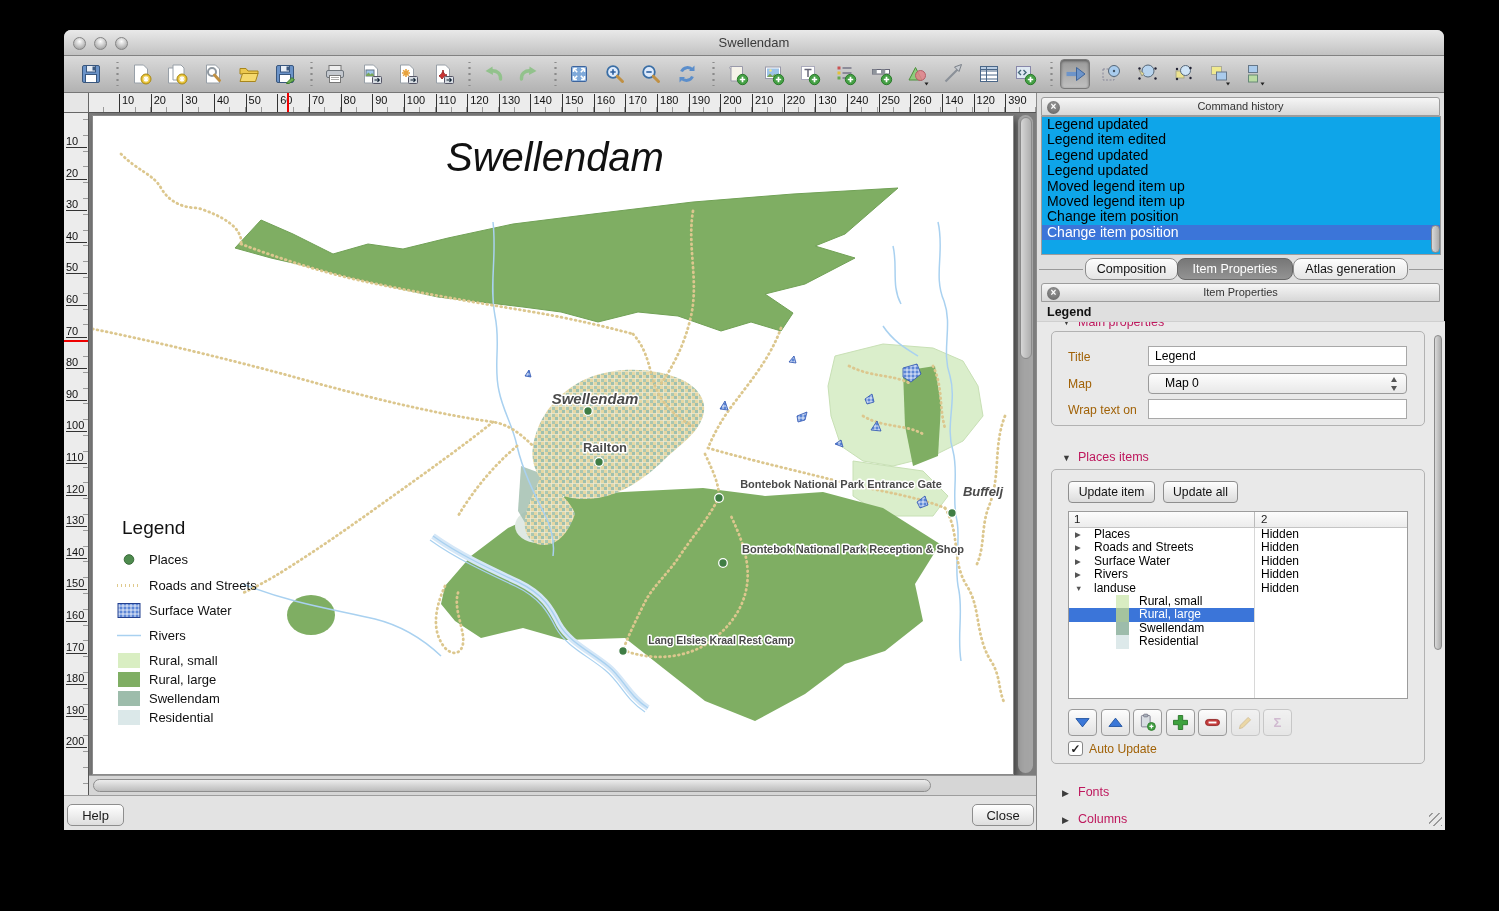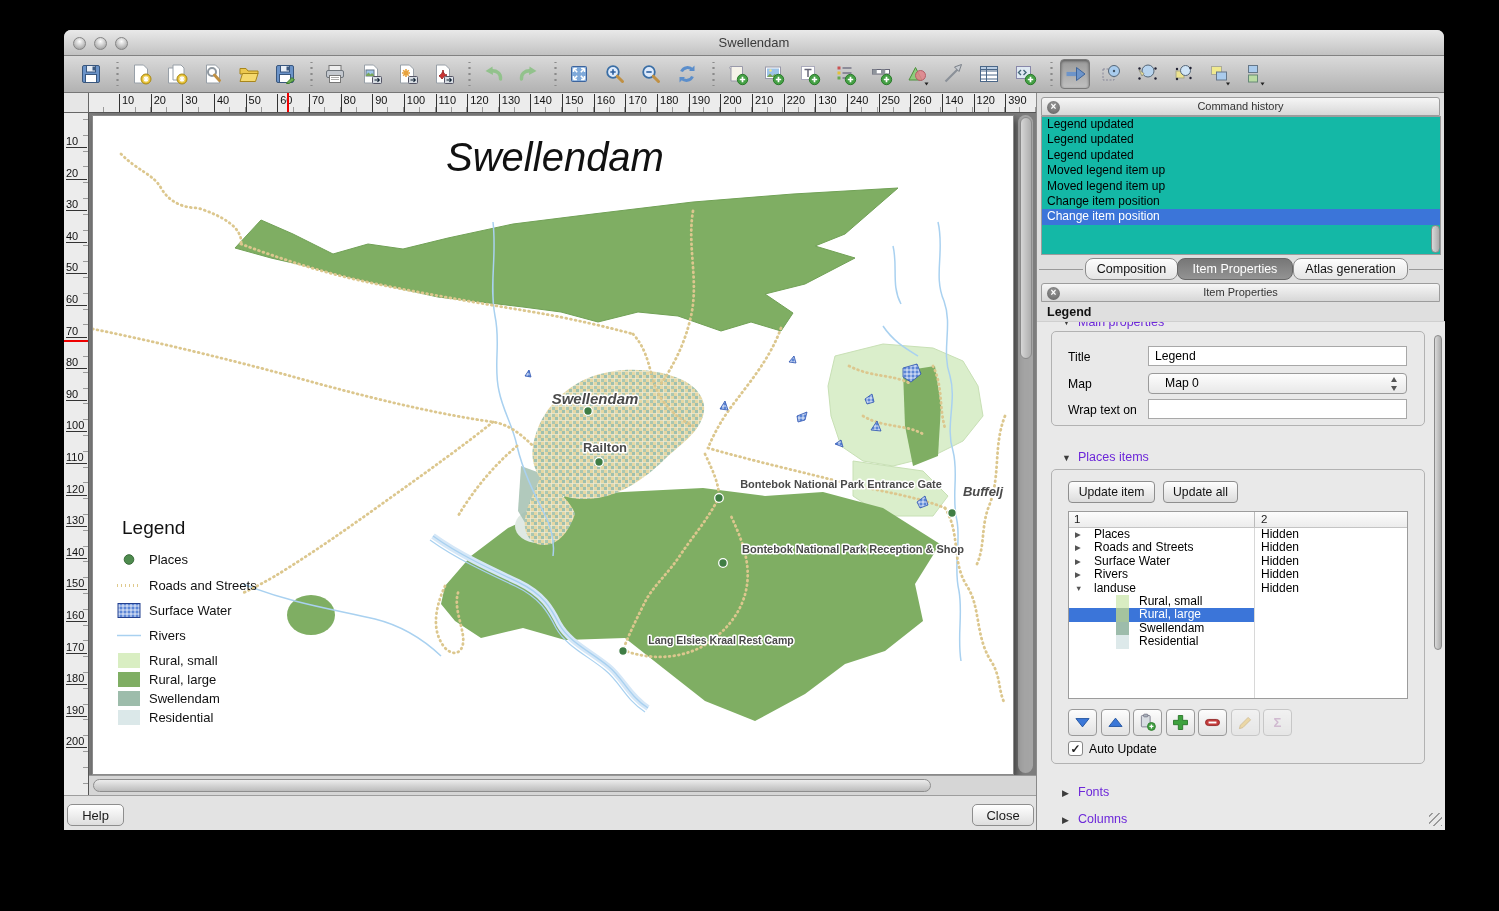--- a/index.html
+++ b/index.html
@@ -27,37 +27,37 @@
 .page { position:absolute; left:3px; top:2px; width:922px; height:660px; background:#fff; border:1px solid #8a8a8a; box-shadow:3px 4px 8px rgba(0,0,0,.5); }
 .vscroll { position:absolute; left:929px; top:2px; width:15px; height:658px; background:rgba(240,240,240,.35); border-radius:8px; }
 .vthumb { position:absolute; left:1.5px; top:2px; width:12px; height:242px; background:linear-gradient(90deg,#d6d6d6,#aeaeae); border:1px solid #8a8a8a; border-radius:7px; }
 .hscroll { position:absolute; left:0; top:662px; width:947px; height:20px; background:#d6d6d6; border-top:1px solid #979797; }
 .hthumb { position:absolute; left:4px; top:3px; width:838px; height:13px; background:linear-gradient(#ececec,#bcbcbc); border:1px solid #8e8e8e; border-radius:7px; }
 .footer { position:absolute; left:0; top:765px; width:972px; height:35px; background:#e3e3e3; border-top:1px solid #9e9e9e; }
 .btn { position:absolute; height:22px; border:1px solid #8e8e8e; border-radius:5px; background:linear-gradient(#ffffff,#dedede); font-size:13px; color:#1a1a1a; text-align:center; line-height:21px; }
 .rpanel { position:absolute; left:972px; top:63px; width:408px; height:737px; background:#dfdfdf; border-left:1px solid #8a8a8a; }
 .dock-header { position:absolute; background:linear-gradient(#f6f6f6,#d7d7d7); border:1px solid #9c9c9c; border-radius:3px 3px 0 0; font-size:11px; color:#333; text-align:center; line-height:17px; }
 .dock-close { position:absolute; left:5px; top:2.5px; width:13px; height:13px; border-radius:50%; background:radial-gradient(circle at 50% 35%,#9a9a9a,#5f5f5f); color:#fff; font-size:10px; line-height:12.5px; text-align:center; font-weight:bold; }
-.ch-list { position:absolute; left:4px; top:23px; width:400px; height:139px; background:#14b8a6; border:1px solid #9c9c9c; font-size:12px; color:#000; overflow:hidden; }
+.ch-list { position:absolute; left:4px; top:23px; width:400px; height:139px; background:#0ea5e9; border:1px solid #9c9c9c; font-size:14px; color:#000; overflow:hidden; }
 .ch-item { height:15.4px; line-height:15.4px; padding-left:5px; white-space:nowrap; }
 .ch-item.sel { background:#3b75d9; color:#fff; }
 .scroll-thumb { position:absolute; background:linear-gradient(90deg,#d9d9d9,#ababab); border:1px solid #8a8a8a; border-radius:5px; }
 .tab { position:absolute; top:0; height:22px; border:1px solid #8c8c8c; border-radius:8px; background:linear-gradient(#fdfdfd,#e4e4e4); font-size:12.5px; text-align:center; line-height:21px; color:#111; }
 .tab.active { background:linear-gradient(#777,#939393); color:#fff; border-color:#666; }
 .tab-line { position:absolute; height:1px; background:#9a9a9a; }
 .item-type { position:absolute; left:10px; top:212px; font-size:12.5px; font-weight:bold; color:#111; }
 .groupbox { position:absolute; left:14px; width:374px; border:1px solid #b2b2b2; border-radius:5px; }
-.flabel { position:absolute; font-size:12.2px; color:#000000; }
+.flabel { position:absolute; font-size:12.2px; color:#a16207; }
 .field { position:absolute; left:111px; width:259px; height:20px; background:#fff; border:1px solid #a8a8a8; font-size:12.2px; color:#000; line-height:18px; padding-left:6px; }
 .dropdown { position:absolute; left:111px; width:259px; height:21px; background:linear-gradient(#fdfdfd,#e8e8e8); border:1px solid #9a9a9a; border-radius:4px; font-size:12.2px; line-height:19px; padding-left:16px; color:#000; }
 .stepper { position:absolute; right:6px; top:3px; width:11px; height:14px; }
 .stepper:before { content:""; position:absolute; left:2px; top:0; border-left:3.5px solid transparent; border-right:3.5px solid transparent; border-bottom:5px solid #555; }
 .stepper:after { content:""; position:absolute; left:2px; bottom:0; border-left:3.5px solid transparent; border-right:3.5px solid transparent; border-top:5px solid #555; }
 .sect-tri { position:absolute; font-size:9px; color:#3c3c3c; }
-.sect-label { position:absolute; font-size:12.5px; color:#6d28d9; }
+.sect-label { position:absolute; font-size:12.5px; color:#be185d; }
 .pushbtn { position:absolute; height:22px; border:1px solid #8e8e8e; border-radius:4px; background:linear-gradient(#fefefe,#dcdcdc); font-size:12.2px; text-align:center; line-height:20px; color:#111; }
 .tree { position:absolute; left:31px; top:417px; width:340px; height:188px; background:#fff; border:1px solid #9c9c9c; overflow:hidden; }
 .tree-head { height:16px; background:linear-gradient(#fcfcfc,#ececec); border-bottom:1px solid #c4c4c4; font-size:11.5px; color:#222; position:relative; }
 .tree-col2line { position:absolute; left:185px; top:0; bottom:0; width:1px; background:#d8d8d8; }
 .trow { height:13.4px; line-height:13.4px; font-size:12px; color:#000; position:relative; white-space:nowrap; }
 .trow .arrow { position:absolute; left:6px; top:0; font-size:7.5px; color:#555; }
 .trow .lbl { position:absolute; left:25px; top:0; }
 .trow.child .lbl { left:70px; }
 .trow .c2 { position:absolute; left:192px; top:0; color:#000; }
 .trow .swatch { position:absolute; left:47px; top:0; width:13px; height:13.4px; }
@@ -506,20 +506,21 @@
     <div class="btn" style="left:908px;top:8px;width:62px;">Close</div>
   </div>
 
   <div class="rpanel">
     <div class="dock-header" style="left:4px;top:4px;right:4px;height:19px;">
       <div class="dock-close">×</div>
       <span>Command history</span>
     </div>
     <div class="ch-list" id="ch-list">
         <div class="ch-item">Legend updated</div>
+        <div class="ch-item">Legend item edited</div>
         <div class="ch-item">Legend updated</div>
         <div class="ch-item">Legend updated</div>
         <div class="ch-item">Moved legend item up</div>
         <div class="ch-item">Moved legend item up</div>
         <div class="ch-item">Change item position</div>
         <div class="ch-item sel">Change item position</div>
       </div>
     <div class="scroll-thumb" style="left:394px;top:132px;width:9px;height:28px;"></div>
 
     <div id="tabbar">

